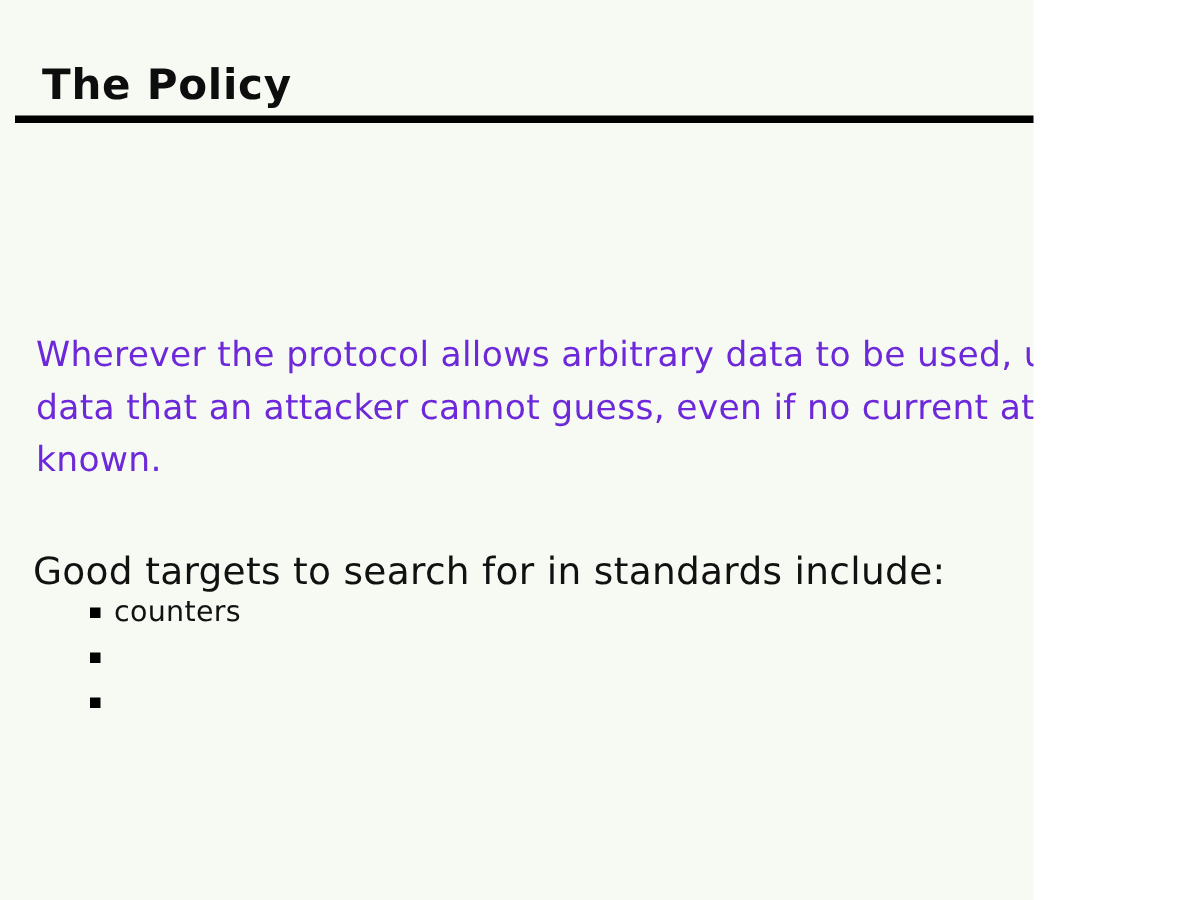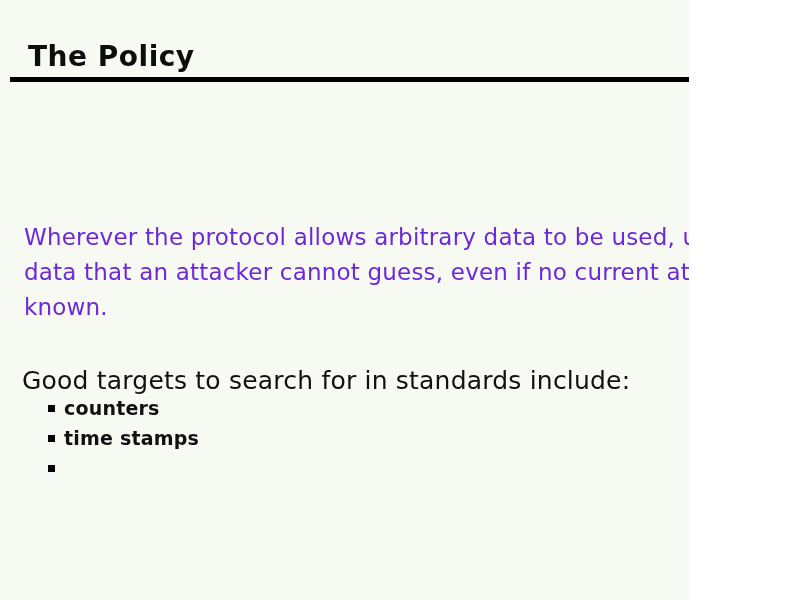--- a/index.html
+++ b/index.html
@@ -44,26 +44,25 @@
   .targets-intro {
     position: absolute;
     left: 22px;
     top: 366px;
     font-size: 25px;
     color: #111111;
     letter-spacing: 0.2px;
   }
   .bullet-list {
     position: absolute;
-    left: 48px;
+    left: 60px;
     top: 393px;
     margin: 0;
     padding: 0;
     list-style: none;
-    font-weight: bold;
   }
   .bullet-item {
     display: flex;
     align-items: center;
     height: 30px;
     font-size: 19px;
     color: #111111;
     letter-spacing: 0.2px;
   }
   .bullet-square {
@@ -88,20 +87,19 @@
 
   <div class="targets-intro">Good targets to search for in standards include:</div>
 
   <ul class="bullet-list">
     <li class="bullet-item">
       <span class="bullet-square"></span>
       <span>counters</span>
     </li>
     <li class="bullet-item">
       <span class="bullet-square"></span>
-      <span>time stamps</span>
     </li>
     <li class="bullet-item">
       <span class="bullet-square"></span>
     </li>
   </ul>
 
 </div>
 
 </body></html>

